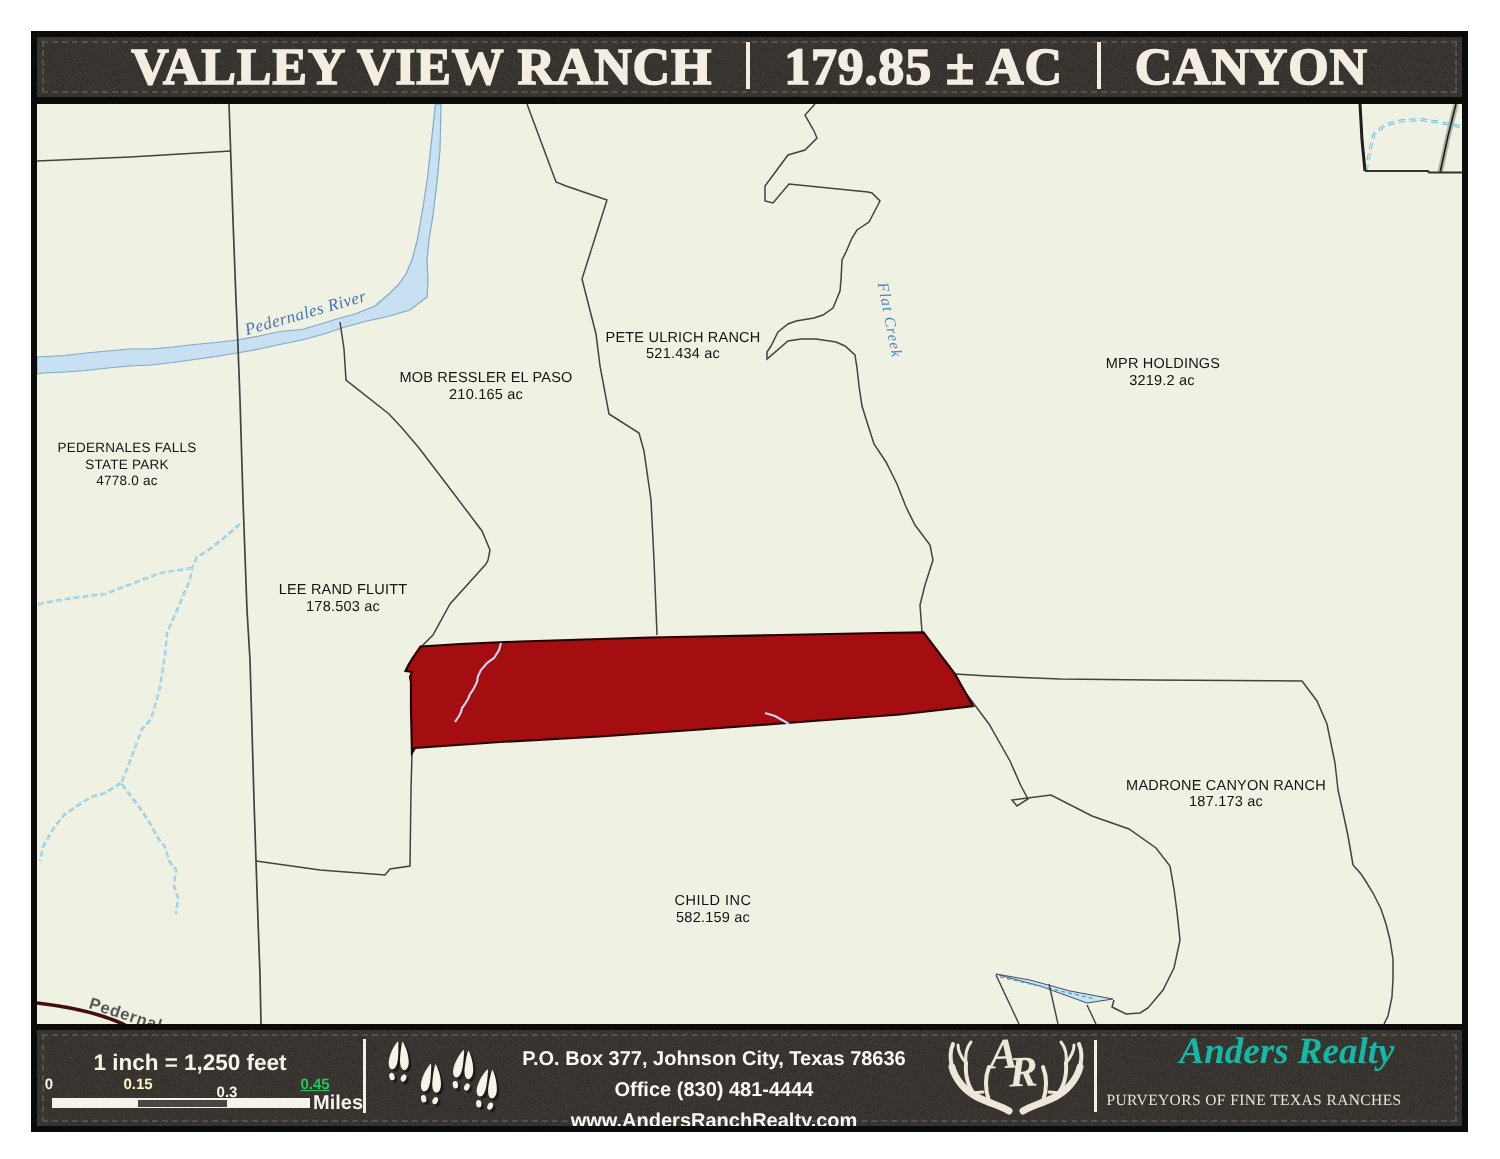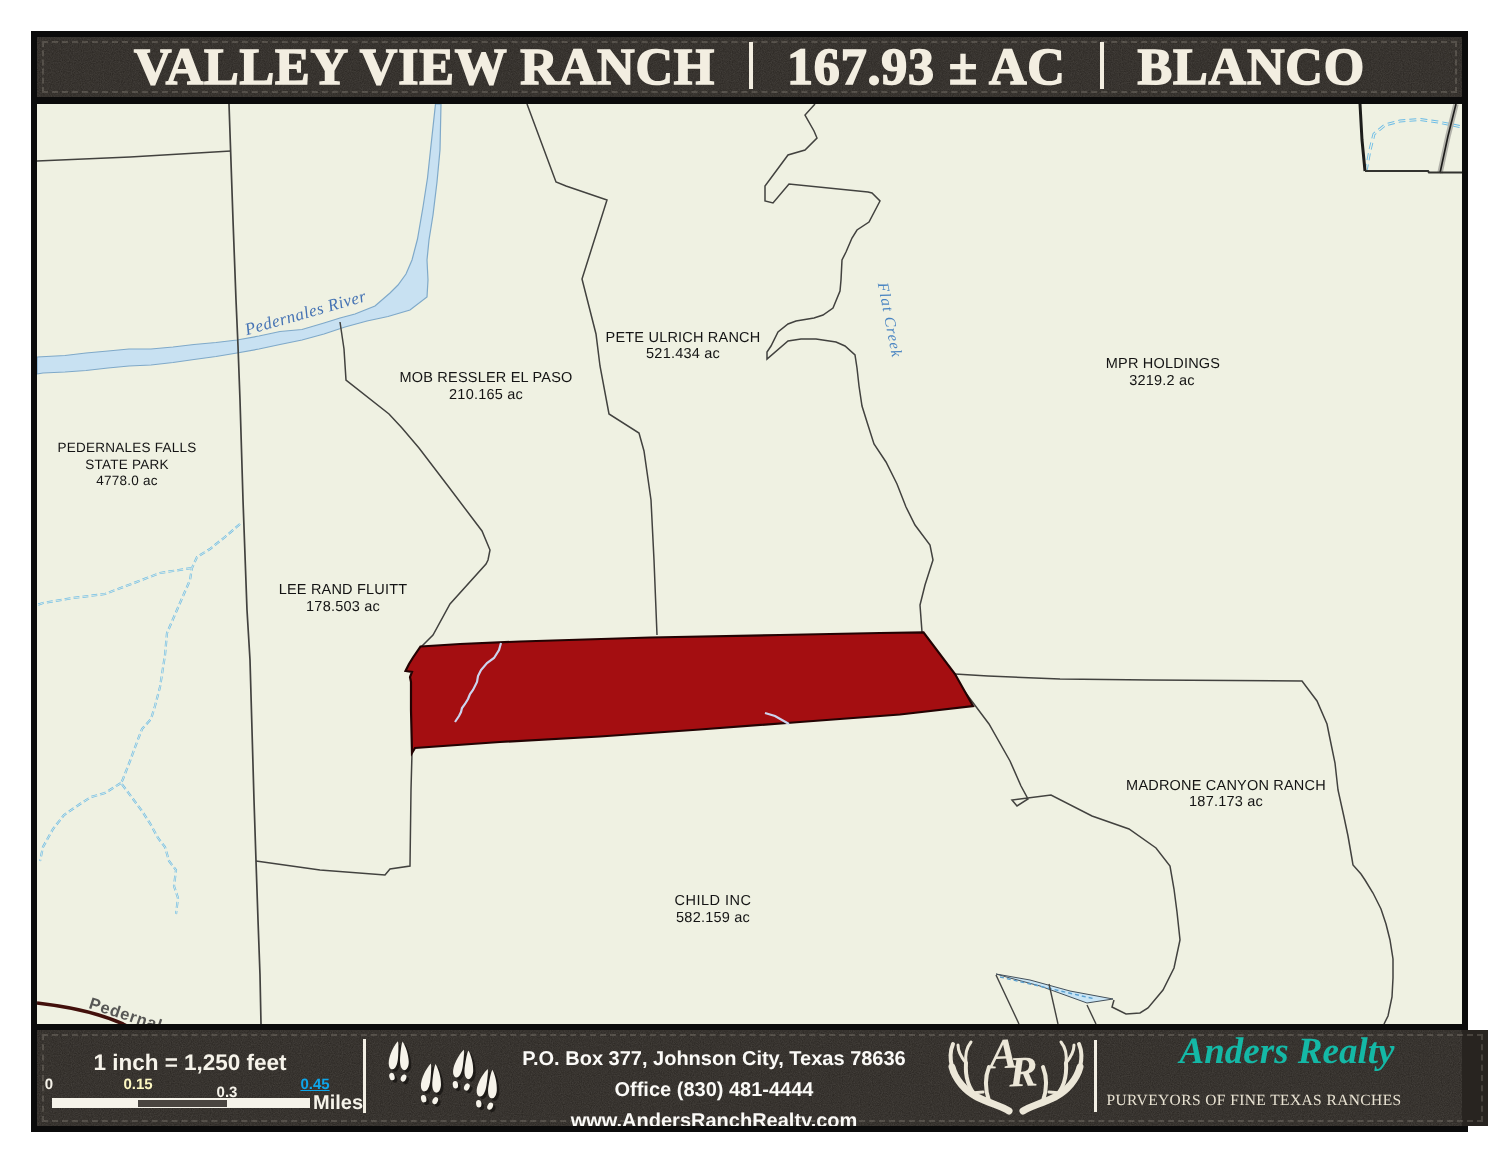--- a/index.html
+++ b/index.html
@@ -5,43 +5,43 @@
   html,body{margin:0;padding:0;} *{-webkit-font-smoothing:antialiased;text-rendering:geometricPrecision;}
   body{width:1500px;height:1159px;background:#ffffff;font-family:"Liberation Sans",sans-serif;position:relative;overflow:hidden;}
   .frame{position:absolute;left:31px;top:31px;width:1437px;height:1101px;background:#0b0b0b;}
   .bar{position:absolute;left:6px;width:1425px;background:#282420;overflow:hidden;}
   .bar .stitch{position:absolute;left:5px;top:4px;right:5px;bottom:4px;border:2px dashed rgba(214,206,192,0.19);pointer-events:none;}
   .header{top:6px;height:60px;}
   .headtext{position:absolute;left:0;top:0;width:100%;height:100%;display:flex;align-items:center;justify-content:center;color:#f3eee1;font-family:"Liberation Serif",serif;font-weight:bold;font-size:52px;letter-spacing:0.8px;white-space:nowrap;}
   .headtext .tsp{ -webkit-text-stroke:1.6px #f3eee1; }
   .hbar{display:inline-block;width:4px;height:47px;background:#f3eee1;margin:0 34px 4px 34px;vertical-align:middle;}
   .mapwrap{position:absolute;left:6px;top:73px;width:1425px;height:920px;background:#eff1e2;overflow:hidden;}
-  .footer{top:999px;height:96px;padding-left:26px;}
+  .footer{top:999px;height:96px;}
   .noise{position:absolute;left:0;top:0;pointer-events:none;}
 </style>
 </head>
 <body>
 
 <div class="frame">
 
   <div class="bar header">
     <svg class="noise" width="1425" height="60">
         <filter id="nz">
           <feTurbulence type="fractalNoise" baseFrequency="0.9" numOctaves="2" result="n"></feTurbulence>
           <feColorMatrix in="n" type="matrix" values="0 0 0 0 0.85 0 0 0 0 0.82 0 0 0 0 0.75 0 0 0 0.16 0"></feColorMatrix>
         </filter>
         <rect width="1425" height="60" filter="url(#nz)"></rect>
       </svg>
     <div class="stitch"></div>
     <div class="headtext">
         <span class="tsp">VALLEY VIEW RANCH</span>
         <span class="hbar"></span>
-        <span class="tsp">167.93 ± AC</span>
+        <span class="tsp">179.85 ± AC</span>
         <span class="hbar"></span>
-        <span class="tsp">BLANCO</span>
+        <span class="tsp">CANYON</span>
       </div>
   </div>
 
   <div class="mapwrap">
 <svg width="1425" height="920" viewBox="37 104 1425 920" font-family="Liberation Sans, sans-serif">
 
       <rect x="37" y="104" width="1425" height="920" fill="#eff1e2"></rect>
 
       <path d="M435.5,104 L430.5,150 427.5,178 423,207 417.5,239 412,260 406,274 398,285 390,293 375,306 355,314 340,318 324,323 302,329.5 280,331.5 259,336 237,340 216,342.5 194,344.5 173,347 151,349 129,349 108,351 86,353 65,355.5 37,357 L37,374 43,373 65,372 86,370.5 108,368 129,366 151,365 173,362.5 194,359.5 216,356.5 237,353 259,349 280,344.5 302,340 324,334 345,327 367,321 388,316.5 410,310 427,297 428,280 427,260 429,240 433,215 437,182 440,150 441,104 Z" fill="#c8e1f2" stroke="#7fa9c9" stroke-width="1.2"></path>
 
@@ -146,21 +146,21 @@
     <svg class="noise" width="1425" height="96">
         <rect width="1425" height="96" filter="url(#nz)"></rect>
       </svg>
     <div class="stitch"></div>
 
     <div style="position:absolute;left:33px;top:20px;width:240px;text-align:center;color:#f6f3ea;font-weight:bold;font-size:22.5px;">1 inch = 1,250 feet</div>
 
     <div style="position:absolute;left:4px;top:46px;width:16px;text-align:center;color:#f6f3ea;font-weight:bold;font-size:15px;">0</div>
     <div style="position:absolute;left:81px;top:46px;width:40px;text-align:center;color:#fef9c3;font-weight:bold;font-size:15px;">0.15</div>
     <div style="position:absolute;left:172px;top:54px;width:36px;text-align:center;color:#f6f3ea;font-weight:bold;font-size:15px;">0.3</div>
-    <div style="position:absolute;left:258px;top:46px;width:40px;text-align:center;color:#0ea5e9;font-weight:bold;font-size:15px;text-decoration:underline;">0.45</div>
+    <div style="position:absolute;left:258px;top:46px;width:40px;text-align:center;color:#22c55e;font-weight:bold;font-size:15px;text-decoration:underline;">0.45</div>
 
     <div style="position:absolute;left:15px;top:68px;width:258px;height:10px;background:#f6f3ea;">
       <div style="position:absolute;left:86px;top:1.5px;width:89px;height:7px;background:#4a4540;"></div>
     </div>
 
     <div style="position:absolute;left:276px;top:62px;color:#f6f3ea;font-weight:bold;font-size:20px;">Miles</div>
 
     <div style="position:absolute;left:326px;top:9px;width:3px;height:74px;background:#f3efe4;"></div>
 
     <svg style="position:absolute;left:344px;top:8px;" width="120" height="82" viewBox="0 0 120 82">

